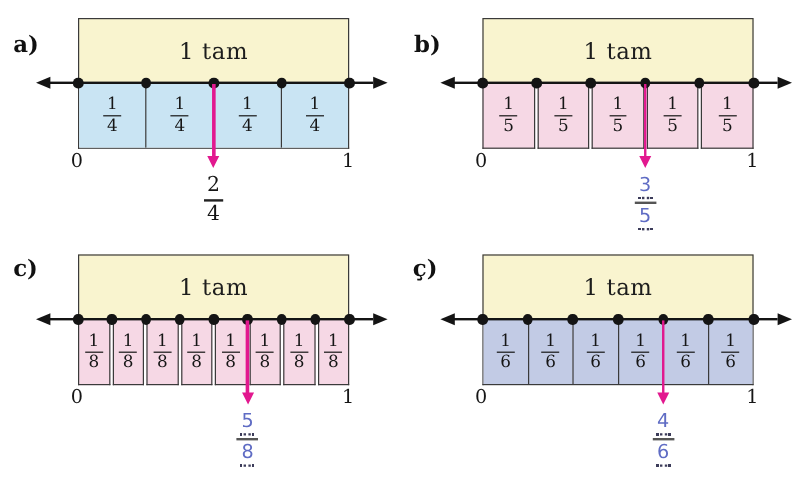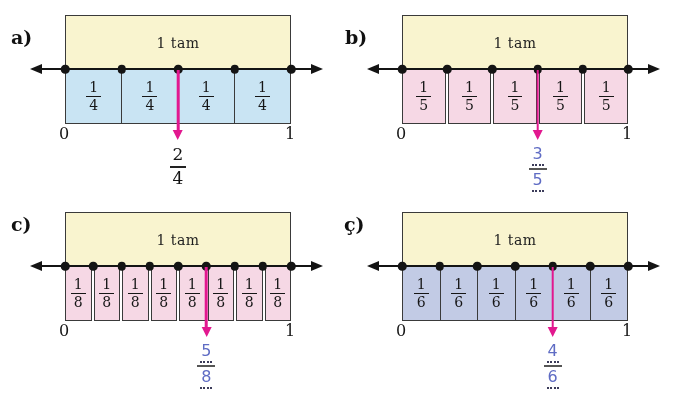--- a/index.html
+++ b/index.html
@@ -14,21 +14,21 @@
   #panel-a .panel-label{left:11px;top:26px;}
   #panel-b .panel-label{left:6px;top:26px;}
   #panel-c .panel-label{left:11px;top:16px;}
   #panel-cc .panel-label{left:5px;top:16px;}
   .strip{position:absolute;top:0;width:226px;height:206px;}
   #panel-a .strip,#panel-c .strip{left:65px;}
   #panel-b .strip,#panel-cc .strip{left:63px;}
   .whole-box{position:absolute;top:15px;left:0;width:226px;height:55px;background:var(--wholefill);
              border:1.6px solid var(--border);box-sizing:border-box;
              display:flex;align-items:center;justify-content:center;}
-  .whole-label{font-size:14px;color:#1d1d1d;letter-spacing:.5px;}
+  .whole-label{font-size:19px;color:#1d1d1d;letter-spacing:.5px;}
   .cells{position:absolute;top:69px;left:0;width:226px;height:55px;display:flex;box-sizing:border-box;}
   .cells.joined{border:1.6px solid var(--border);border-top:none;}
   .cells.joined .cell + .cell{border-left:1.5px solid var(--border);}
   .cells.gapped{gap:2px;}
   .cells.gapped .cell{border:1.5px solid var(--border);border-top:none;box-sizing:border-box;}
   .cell{flex:1;background:var(--cellfill,#eee);display:flex;align-items:center;justify-content:center;}
   .frac{text-align:center;font-size:14px;line-height:1.15;color:#161616;}
   .frac .fr-num{display:block;border-bottom:1.5px solid #161616;padding:0 3px;}
   .frac .fr-den{display:block;}
   .numberline{position:absolute;top:0;left:0;width:226px;height:0;z-index:3;}

